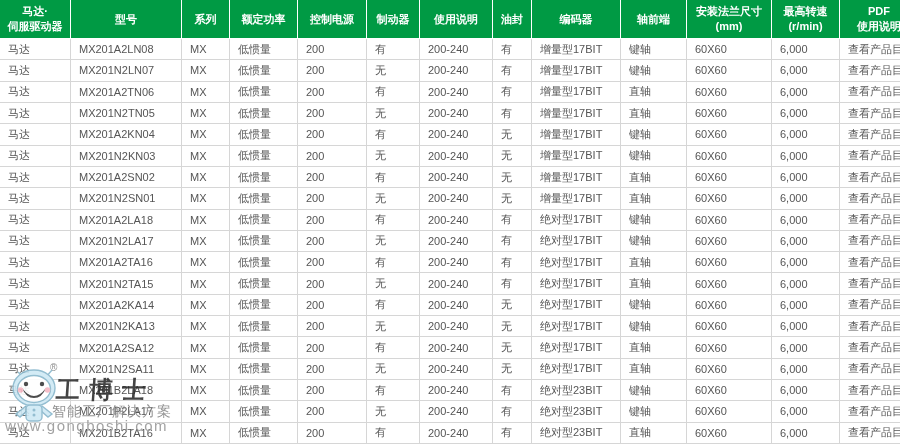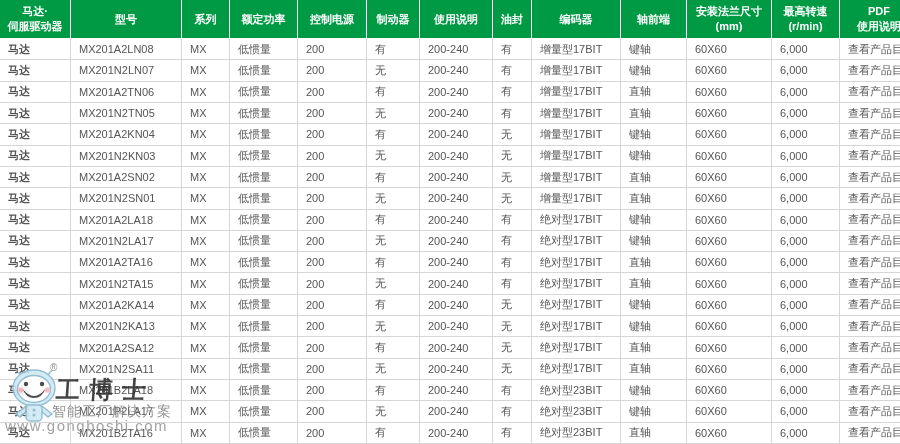--- a/index.html
+++ b/index.html
@@ -16,21 +16,21 @@
     text-align:center;vertical-align:middle;height:36px;line-height:1.35;
     border:1px solid #ffffff;border-top:none;padding:1px 2px;
   }
   thead tr th:first-child{border-left:none;}
   thead tr th:last-child{border-right:none;}
   tbody td{
     font-size:11px;color:#555555;background:#ffffff;
     border:1px solid #d6d6d6;padding:0 0 0 8px;vertical-align:middle;
     white-space:nowrap;overflow:hidden;height:20px;
   }
-  tbody tr td:first-child{border-left:none;font-weight:bold;}
+  tbody tr td:first-child{border-left:none;}
   tbody tr td:last-child{border-right:none;}
   td.link-cell{cursor:pointer;}
   
   .w0{width:66px}.w1{width:106px}.w2{width:43px}.w3{width:63px}.w4{width:64px}
   .w5{width:48px}.w6{width:68px}.w7{width:34px}.w8{width:84px}.w9{width:61px}
   .w10{width:80px}.w11{width:63px}.w12{width:74px}
 
   
   .watermark{
     position:absolute;left:0;top:356px;width:240px;height:88px;

